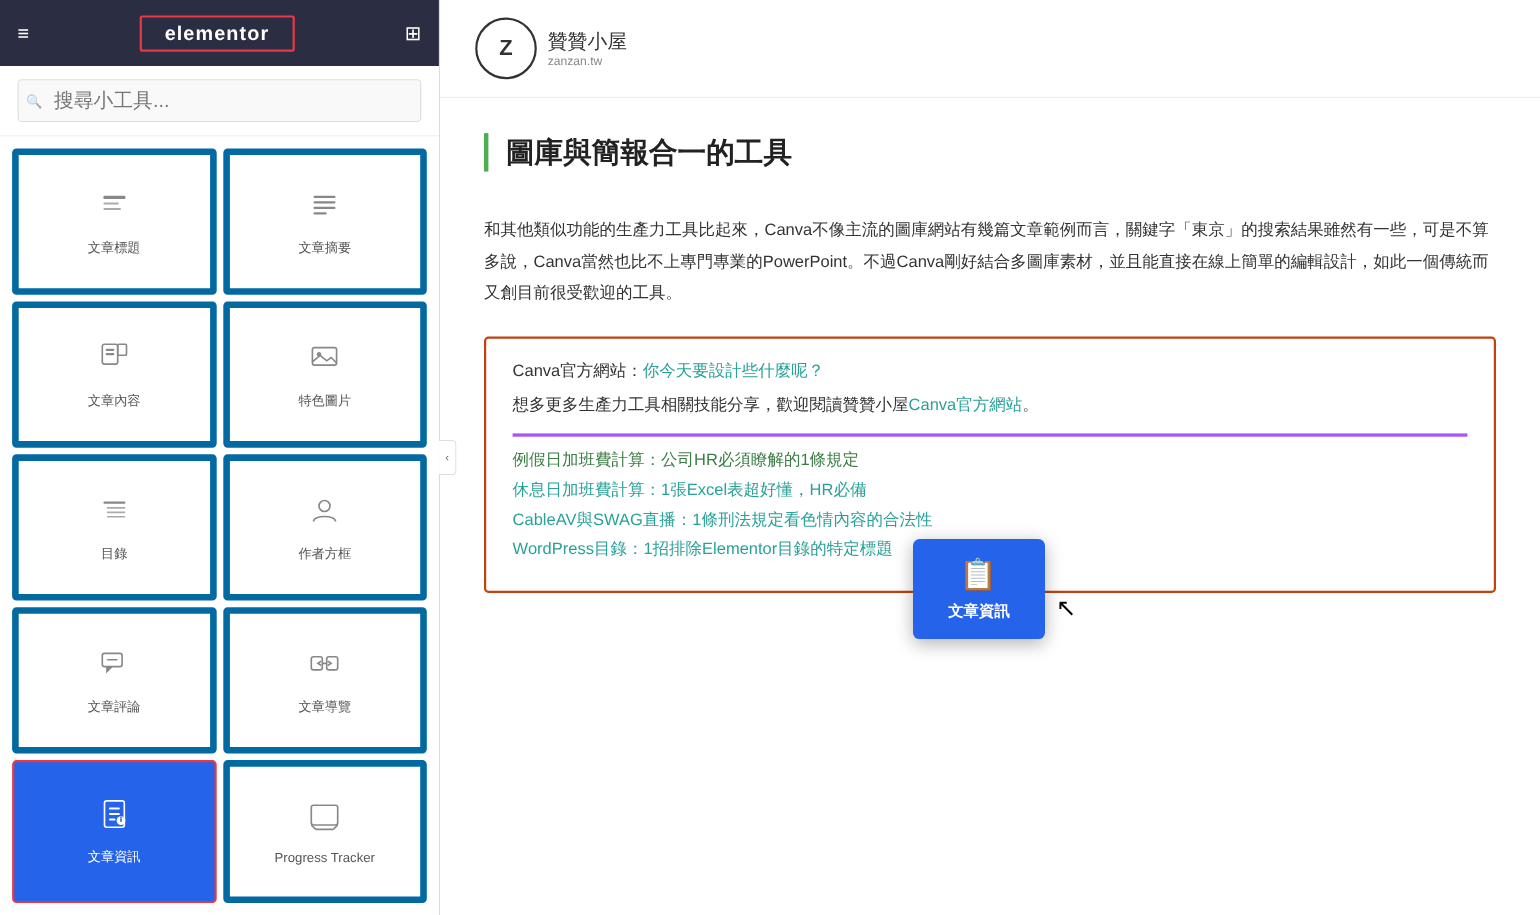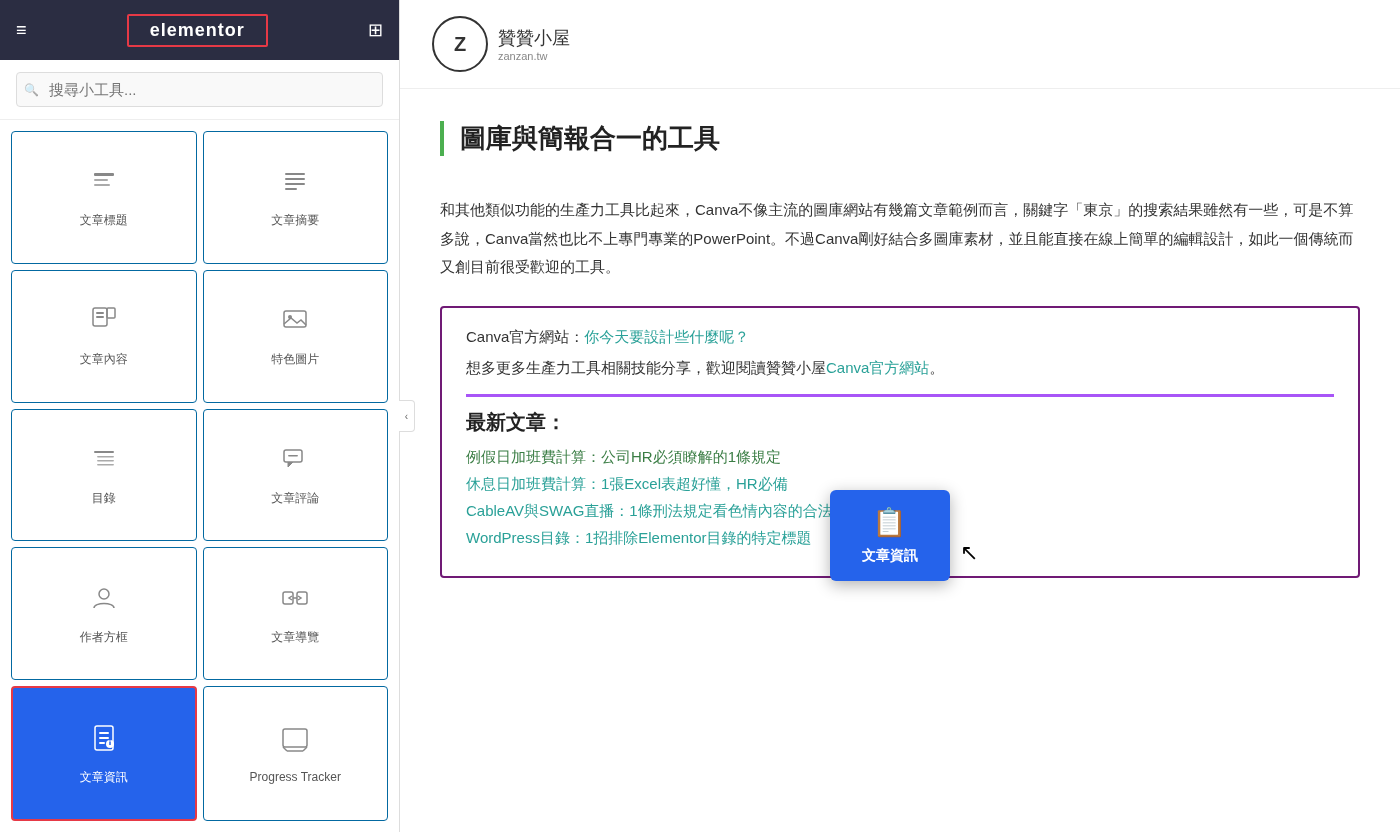--- a/index.html
+++ b/index.html
@@ -54,21 +54,21 @@
     .elementor-search {
       padding: 12px 16px;
       border-bottom: 1px solid #eee;
     }
 
     .elementor-search input {
       width: 100%;
       padding: 8px 12px 8px 32px;
       border: 1px solid #ddd;
       border-radius: 4px;
-      font-size: 15px;
+      font-size: 18px;
       outline: none;
       background: #f9f9f9;
     }
 
     .search-wrapper {
       position: relative;
     }
 
     .search-wrapper::before {
       content: '🔍';
@@ -88,21 +88,21 @@
       flex: 1;
       padding: 8px;
     }
 
     .widget-item {
       display: flex;
       flex-direction: column;
       align-items: center;
       justify-content: center;
       padding: 20px 10px;
-      border: 1px solid #0369a1;
+      border: 6px solid #0369a1;
       margin: 3px;
       border-radius: 4px;
       cursor: pointer;
       background: #fff;
       min-height: 90px;
     }
 
     .widget-item.active {
       background: #2563eb;
       border-color: #2563eb;
@@ -233,21 +233,21 @@
     .article-body {
       font-size: 15px;
       line-height: 1.9;
       color: #333;
       font-family: 'Microsoft JhengHei', sans-serif;
       margin-bottom: 24px;
     }
 
     
     .highlight-box {
-      border: 2px solid #701a75;
+      border: 2px solid #c2410c;
       border-radius: 4px;
       padding: 20px 24px;
       margin-bottom: 24px;
       position: relative;
     }
 
     .highlight-box-text {
       font-size: 15px;
       color: #333;
       font-family: 'Microsoft JhengHei', sans-serif;
@@ -396,32 +396,32 @@
     <div class="widget-icon"><svg width="32" height="32" viewBox="0 0 32 32">
             <rect x="6" y="8" width="20" height="2" rx="1" fill="#888"></rect>
             <rect x="9" y="13" width="17" height="1.5" rx="1" fill="#aaa"></rect>
             <rect x="9" y="17" width="17" height="1.5" rx="1" fill="#aaa"></rect>
             <rect x="9" y="21" width="17" height="1.5" rx="1" fill="#aaa"></rect>
           </svg></div>
     <div class="widget-label">目錄</div>
   </div>
       <div class="widget-item">
     <div class="widget-icon"><svg width="32" height="32" viewBox="0 0 32 32">
+            <circle cx="16" cy="12" r="5" fill="none" stroke="#888" stroke-width="1.5"></circle>
+            <path d="M6 26 c0-6 20-6 20 0" fill="none" stroke="#888" stroke-width="1.5"></path>
+          </svg></div>
+    <div class="widget-label">作者方框</div>
+  </div>
+      <div class="widget-item">
+    <div class="widget-icon"><svg width="32" height="32" viewBox="0 0 32 32">
             <rect x="5" y="7" width="18" height="12" rx="2" fill="none" stroke="#888" stroke-width="1.5"></rect>
             <polyline points="9,19 9,24 14,19" fill="#888" stroke="#888" stroke-width="1"></polyline>
             <rect x="9" y="12" width="10" height="1.5" rx="1" fill="#888"></rect>
           </svg></div>
     <div class="widget-label">文章評論</div>
-  </div>
-      <div class="widget-item">
-    <div class="widget-icon"><svg width="32" height="32" viewBox="0 0 32 32">
-            <circle cx="16" cy="12" r="5" fill="none" stroke="#888" stroke-width="1.5"></circle>
-            <path d="M6 26 c0-6 20-6 20 0" fill="none" stroke="#888" stroke-width="1.5"></path>
-          </svg></div>
-    <div class="widget-label">作者方框</div>
   </div>
       <div class="widget-item">
     <div class="widget-icon"><svg width="32" height="32" viewBox="0 0 32 32">
             <rect x="4" y="10" width="10" height="12" rx="2" fill="none" stroke="#888" stroke-width="1.5"></rect>
             <rect x="18" y="10" width="10" height="12" rx="2" fill="none" stroke="#888" stroke-width="1.5"></rect>
             <line x1="14" y1="16" x2="18" y2="16" stroke="#888" stroke-width="1.5"></line>
             <polyline points="13,14 10,16 13,18" fill="none" stroke="#888" stroke-width="1.5"></polyline>
             <polyline points="19,14 22,16 19,18" fill="none" stroke="#888" stroke-width="1.5"></polyline>
           </svg></div>
     <div class="widget-label">文章導覽</div>
@@ -472,21 +472,20 @@
     <p class="article-body">和其他類似功能的生產力工具比起來，Canva不像主流的圖庫網站有幾篇文章範例而言，關鍵字「東京」的搜索結果雖然有一些，可是不算多說，Canva當然也比不上專門專業的PowerPoint。不過Canva剛好結合多圖庫素材，並且能直接在線上簡單的編輯設計，如此一個傳統而又創目前很受歡迎的工具。</p>
 
     <div class="highlight-box">
       <p class="highlight-box-text">
         <span>Canva官方網站：</span><a href="#" class="highlight-link">你今天要設計些什麼呢？</a>
       </p>
       <p class="highlight-box-second">
         <span>想多更多生產力工具相關技能分享，歡迎閱讀贊贊小屋</span><a href="#" class="highlight-link">Canva官方網站</a><span>。</span>
       </p>
       <div class="purple-divider"></div>
-      <h2 class="section-title">最新文章：</h2>
       <ul class="article-links">
 
       <li><a href="#" class="green-link">例假日加班費計算：公司HR必須瞭解的1條規定</a></li>
           <li><a href="#">休息日加班費計算：1張Excel表超好懂，HR必備</a></li>
           <li><a href="#">CableAV與SWAG直播：1條刑法規定看色情內容的合法性</a></li>
           <li><a href="#">WordPress目錄：1招排除Elementor目錄的特定標題</a></li>
         </ul>
     </div>
   </div>
 

